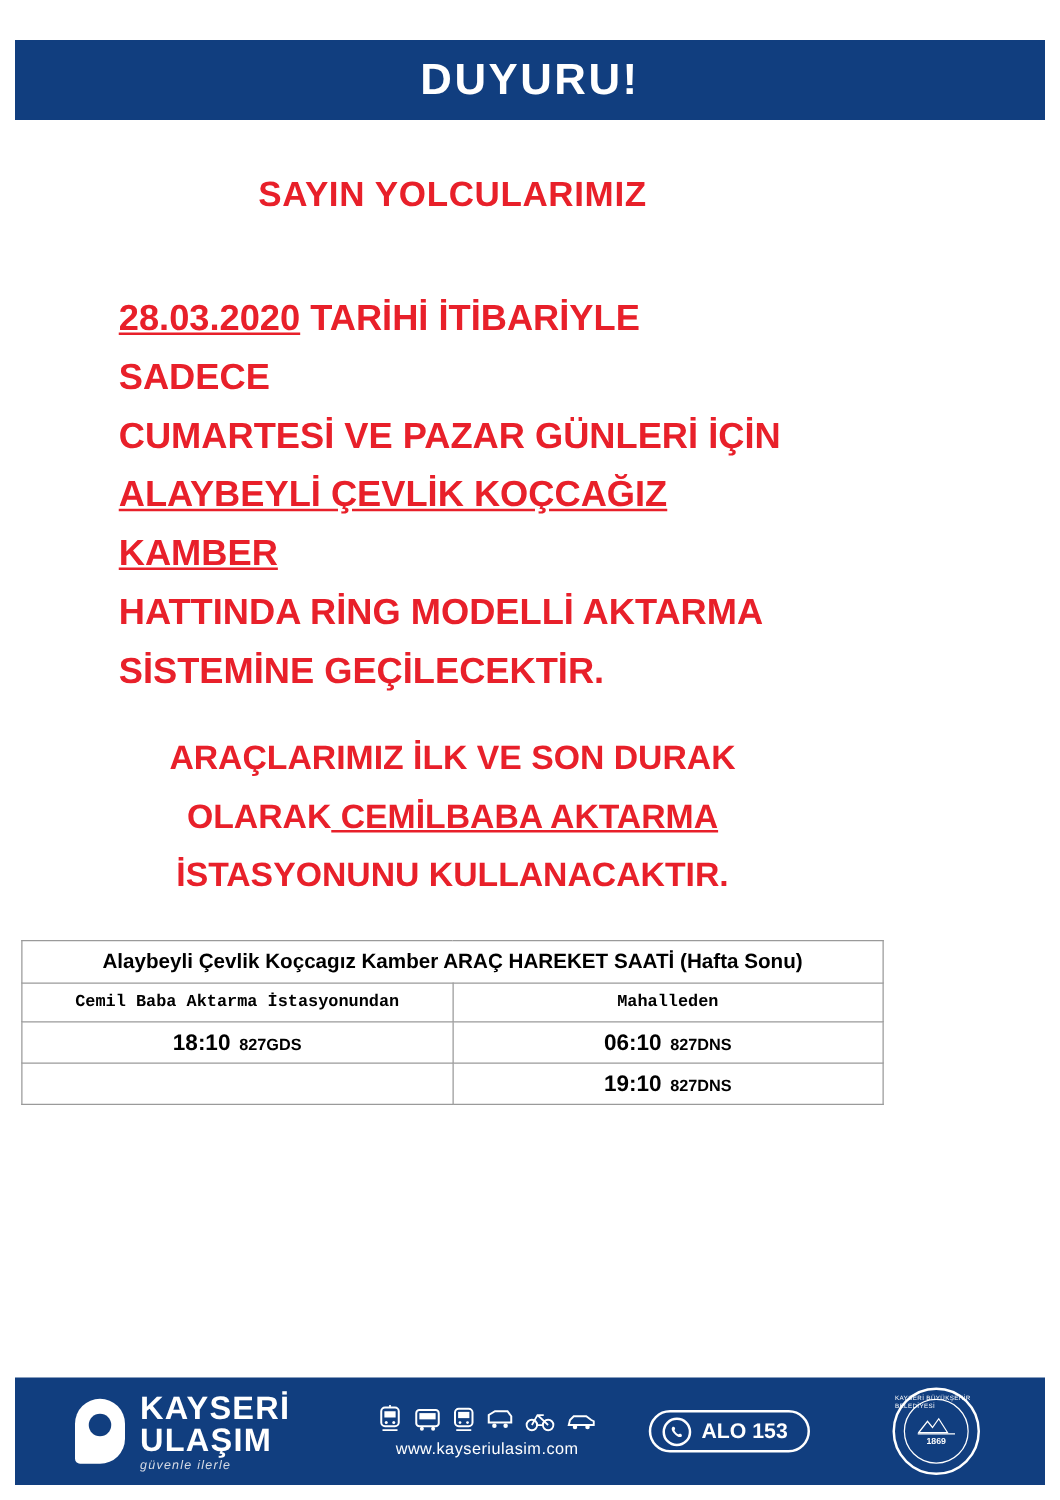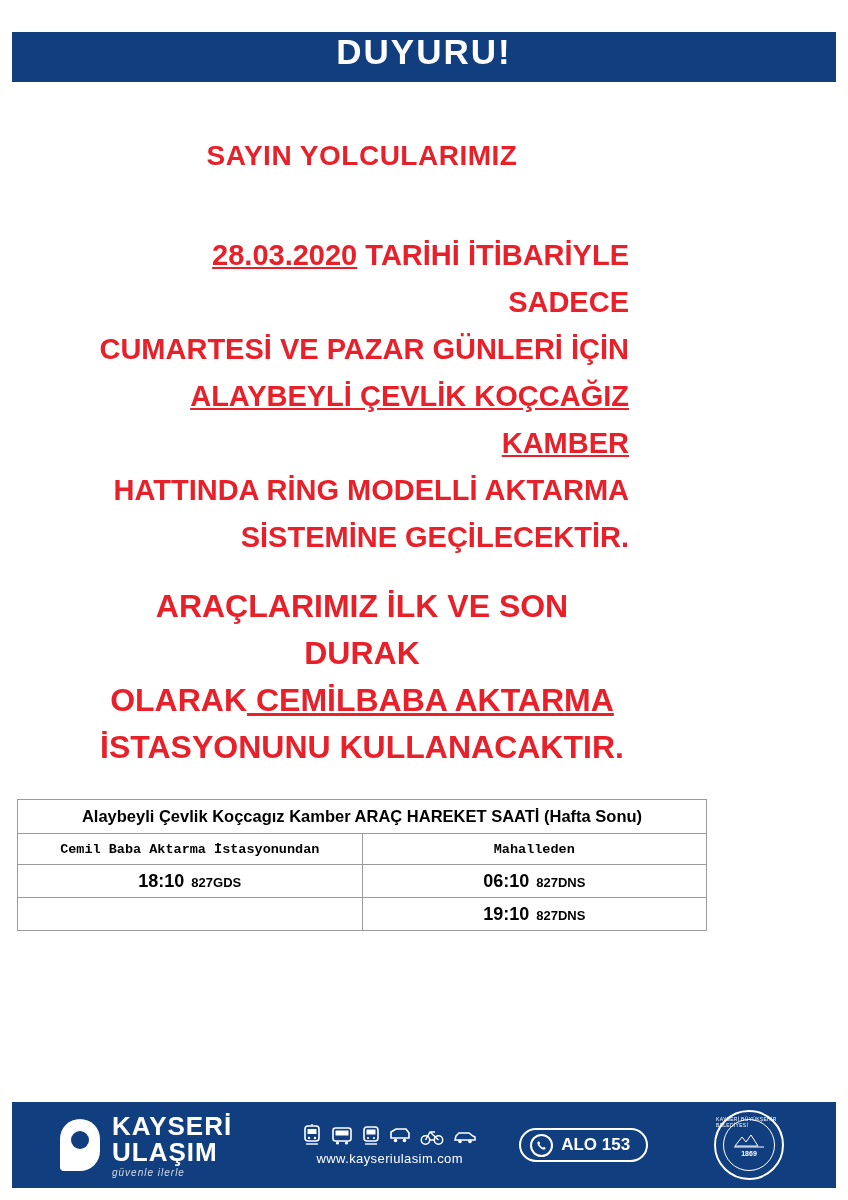--- a/index.html
+++ b/index.html
@@ -14,23 +14,24 @@
     overflow: hidden;
     position: relative;
   }
 
   
   .header-banner {
     position: absolute;
     left: 12px;
     top: 32px;
     width: 824px;
-    height: 50px;
+    height: 64px;
     background: #113e7f;
     display: flex;
+    align-items: center;
     justify-content: center;
   }
   .header-banner .title {
     color: #ffffff;
     font-size: 35px;
     font-weight: bold;
     letter-spacing: 2px;
   }
 
   
@@ -45,32 +46,32 @@
     text-align: center;
     color: #e8202a;
     font-size: 28px;
     font-weight: bold;
     letter-spacing: 0.5px;
     margin-top: 40px;
   }
 
   .para-block {
     margin-top: 60px;
-    text-align: right;
+    text-align: left;
     color: #e8202a;
     font-size: 29px;
     font-weight: bold;
     line-height: 47px;
     padding: 0 95px;
   }
   .para-block-2 {
     margin-top: 22px;
     text-align: center;
     color: #e8202a;
-    font-size: 32px;
+    font-size: 27px;
     font-weight: bold;
     line-height: 47px;
     padding: 0 100px;
   }
   .u { text-decoration: underline; }
 
   
   .table-wrap {
     margin: 28px auto 0 auto;
     width: 690px;

